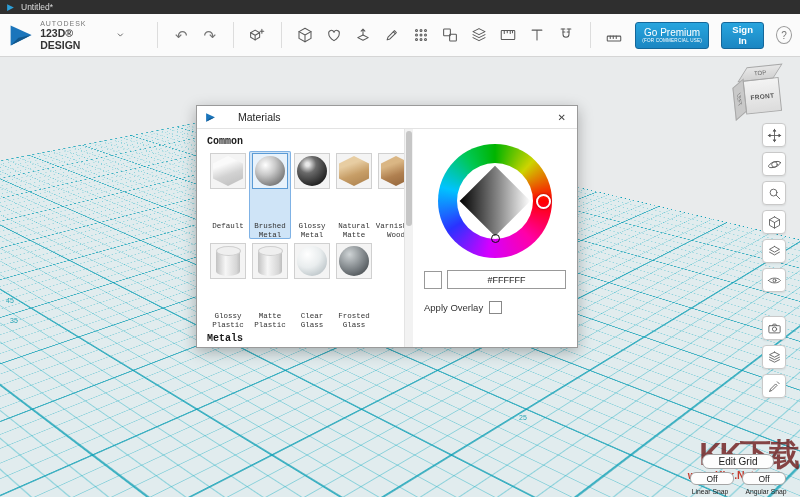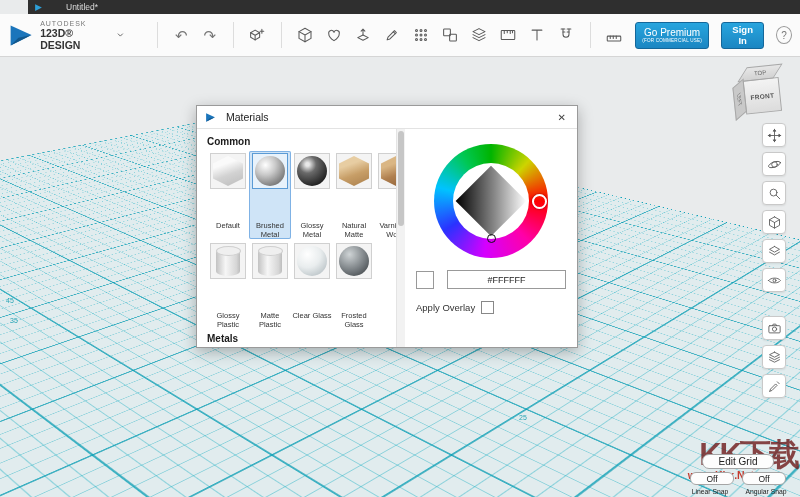--- a/index.html
+++ b/index.html
@@ -1,20 +1,20 @@
 <!DOCTYPE html>
 <html><head>
 <meta charset="utf-8">
 <style>
   html,body{margin:0;padding:0;}
   body{font-family:"Liberation Sans",sans-serif;background:#555;}
   .app{position:relative;width:800px;height:497px;overflow:hidden;background:#e9ebec;}
 
   
-  .titlebar{height:14px;background:#2f2f2f;color:#ddd;font-size:8.5px;display:flex;align-items:center;gap:23px;padding:0 6px;margin-left:28px;}
+  .titlebar{height:14px;background:#2f2f2f;color:#ddd;font-size:8.5px;display:flex;align-items:center;gap:6px;padding:0 6px;}
   .titlebar svg{display:block;}
 
   
   .toolbar{height:42px;background:#fbfbfb;border-bottom:1px solid #d5d5d5;display:flex;align-items:center;padding:0 8px;gap:4px;}
   .brand{display:flex;align-items:center;gap:6px;cursor:pointer;}
   .brand-text .b1{font-size:7px;color:#777;letter-spacing:1px;}
   .brand-text .b2{font-size:10.5px;font-weight:bold;color:#333;}
   .chev{margin-left:4px;}
   .tb-sep{width:1px;height:26px;background:#ddd;margin:0 7px;}
   .tb-group{display:flex;align-items:center;gap:4px;}
@@ -51,24 +51,24 @@
   .vc-left span{writing-mode:vertical-rl;font-size:5px;color:#666;letter-spacing:0;}
 
   
   .rtools{position:absolute;right:14px;top:66px;display:flex;flex-direction:column;gap:5px;}
   .rt-gap{height:14px;}
   .rt-btn{width:22px;height:22px;background:#fff;border:1px solid #c9c9c9;border-radius:4px;display:flex;align-items:center;justify-content:center;box-shadow:0 1px 2px rgba(0,0,0,.08);cursor:pointer;}
   .rt-btn .ic{width:15px;height:15px;}
 
   
   .dialog{position:absolute;left:196px;top:48px;width:380px;height:241px;background:#fff;border:1px solid #9a9a9a;box-shadow:0 4px 14px rgba(0,0,0,.28);display:flex;flex-direction:column;}
-  .dlg-title{height:22px;display:flex;align-items:center;gap:10px;padding:0 8px;border-bottom:1px solid #e3e3e3;font-size:10.5px;color:#222;}
+  .dlg-title{height:22px;display:flex;align-items:center;gap:22px;padding:0 8px;border-bottom:1px solid #e3e3e3;font-size:10.5px;color:#222;}
   .dlg-close{margin-left:auto;font-size:10px;color:#444;cursor:pointer;padding:2px 3px;}
   .dlg-body{flex:1;display:flex;overflow:hidden;}
-  .mat-pane{width:222px;padding:4px 2px 0 10px;overflow:hidden;}
+  .mat-pane{width:222px;padding:4px 2px 0 10px;overflow:hidden;font-family:Liberation Mono, monospace;}
   .mat-sec{font-size:10px;font-weight:bold;color:#1a1a1a;margin:3px 0 4px;}
   .mat-grid{display:grid;grid-template-columns:repeat(5,42px);row-gap:2px;}
   .mat-cell{display:flex;flex-direction:column;align-items:center;padding:2px 0 0;cursor:pointer;border-radius:2px;gap:32px;}
   .mat-sw{width:36px;height:36px;background:#f4f4f4;border:1px solid #d0d0d0;display:flex;align-items:center;justify-content:center;box-sizing:border-box;}
   .mat-label{font-size:7.5px;text-align:center;color:#333;min-height:17px;line-height:1.15;margin-top:1px;width:42px;}
   .sel{background:#cfe4f7;box-shadow:0 0 0 1px #7fb2e5 inset;}
   .sel .mat-sw{border-color:#5b9bd5;background:#e8f2fb;}
   .mat-shape{width:30px;height:30px;}
   .metal-sphere{border-radius:50%;background:radial-gradient(circle at 35% 30%,#ffffff,#c9c9c9 35%,#8f8f8f 65%,#5c5c5c 95%);}
   .dark-sphere{border-radius:50%;background:radial-gradient(circle at 35% 28%,#e8e8e8 0 6%,#6a6a6a 30%,#1c1c1c 80%);}
@@ -87,21 +87,21 @@
   .mat-scroll{width:9px;background:#f2f2f2;border-left:1px solid #e4e4e4;position:relative;}
   .mat-scroll .thumb{position:absolute;top:2px;left:1px;width:6px;height:95px;background:#c6c6c6;border-radius:3px;}
 
   .color-pane{flex:1;padding:2px 11px;}
   .wheel{position:relative;width:114px;height:114px;margin:13px auto 0;border-radius:50%;
     background:conic-gradient(#00b400,#cdd400 12%,#ff0000 25%,#ff00a8 38%,#d400ff 52%,#2a32ff 66%,#00c3ff 79%,#00c855 91%,#00b400);}
   .hole{position:absolute;inset:19px;background:#fff;border-radius:50%;}
   .diamond{position:absolute;left:50%;top:50%;width:50px;height:50px;transform:translate(-50%,-50%) rotate(45deg);background:linear-gradient(45deg,#000,#888 55%,#fff);}
   .ring-marker{position:absolute;right:1px;top:44%;width:11px;height:11px;border:2.5px solid #fff;border-radius:50%;box-shadow:0 0 2px rgba(0,0,0,.55);}
   .dia-marker{position:absolute;left:50%;bottom:15px;width:7px;height:7px;margin-left:-4px;border:1.5px solid #111;border-radius:50%;}
-  .hex-row{margin:12px auto 0;display:flex;gap:13px;align-items:center;}
+  .hex-row{margin:12px auto 0;display:flex;gap:5px;align-items:center;}
   .swatch-box{width:16px;height:16px;background:#fff;border:1px solid #999;}
   .hex-input{flex:1;height:17px;border:1px solid #999;font-size:9px;text-align:center;font-family:"Liberation Sans",sans-serif;color:#222;padding:0;}
   .overlay-row{margin-top:12px;display:flex;align-items:center;gap:6px;font-size:9.5px;color:#333;}
   .cb{width:11px;height:11px;border:1px solid #888;background:#fff;display:inline-block;cursor:pointer;}
 
   
   .wm-big{position:absolute;right:2px;bottom:22px;font-size:31px;font-weight:bold;color:#6e1a1a;opacity:.8;letter-spacing:-2px;z-index:3;white-space:nowrap;}
   .wm-url{position:absolute;right:46px;bottom:17px;font-size:10.5px;font-weight:bold;color:#c43a2e;z-index:3;white-space:nowrap;}
   .bctrl{position:absolute;right:4px;bottom:3px;width:116px;display:flex;flex-direction:column;align-items:center;gap:3px;z-index:4;}
   .btn-editgrid{width:72px;height:15px;background:#fdfdfd;border:1px solid #a5a5a5;border-radius:7px;font-size:10px;color:#222;display:flex;align-items:center;justify-content:center;cursor:pointer;}

